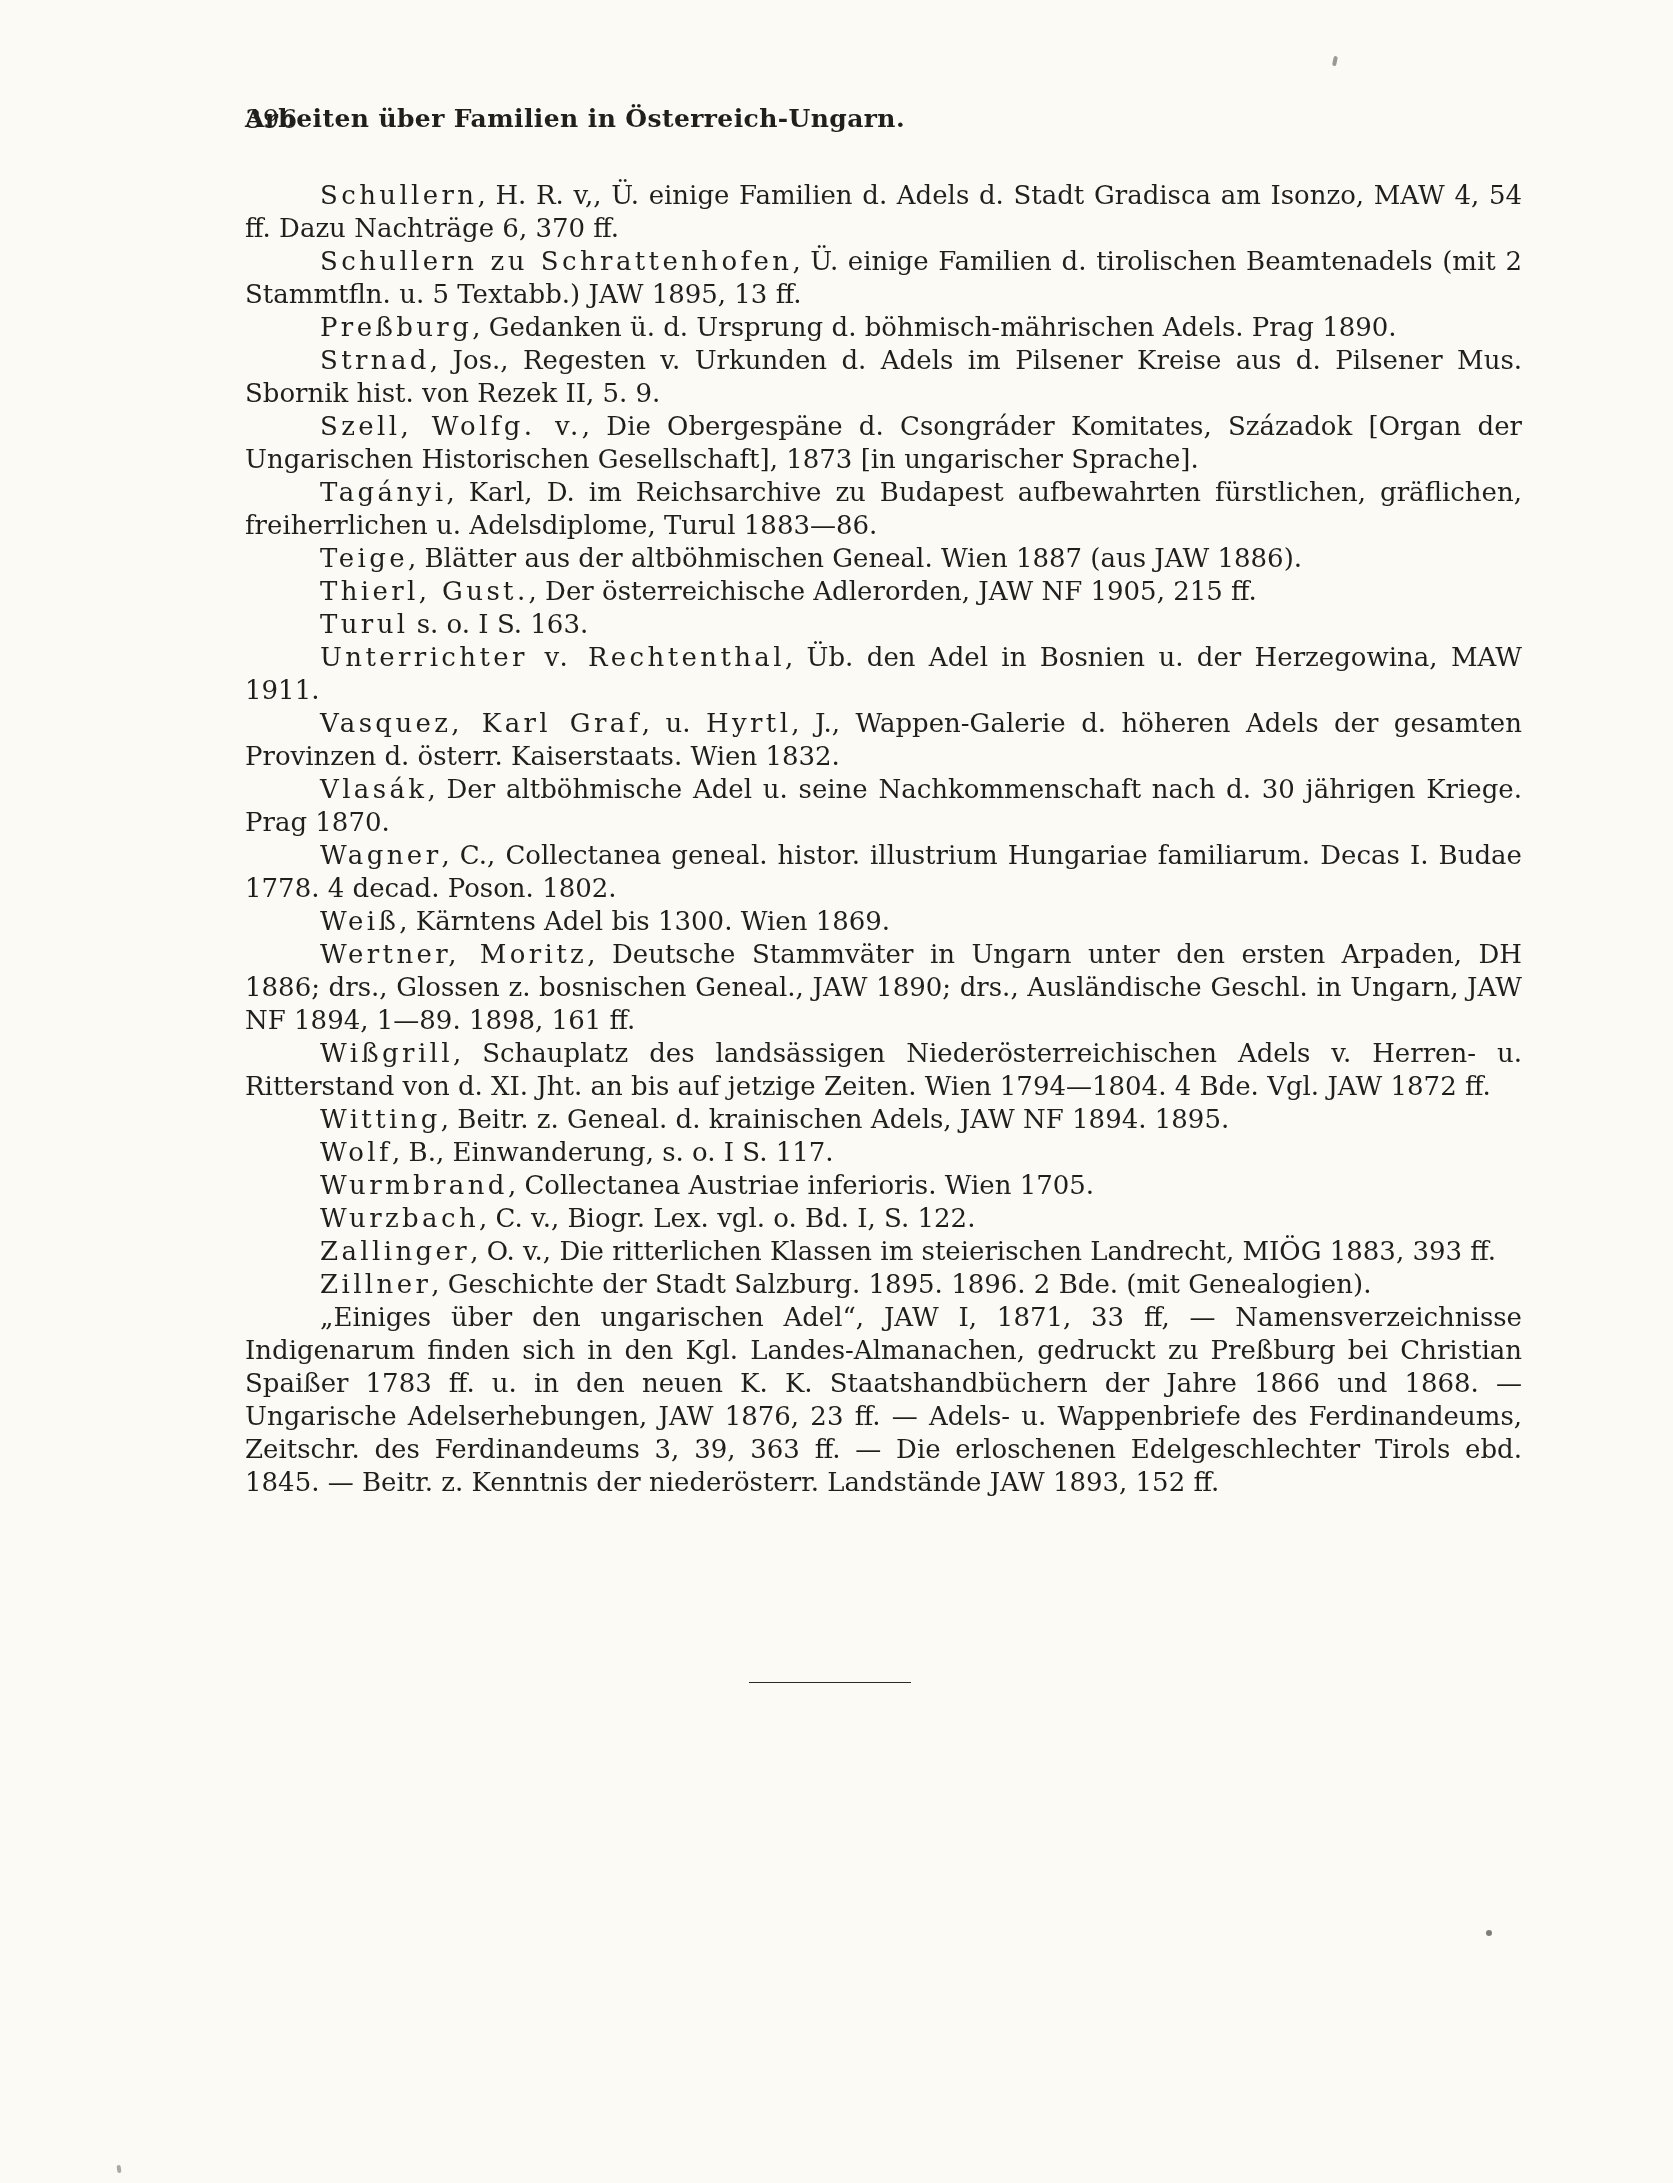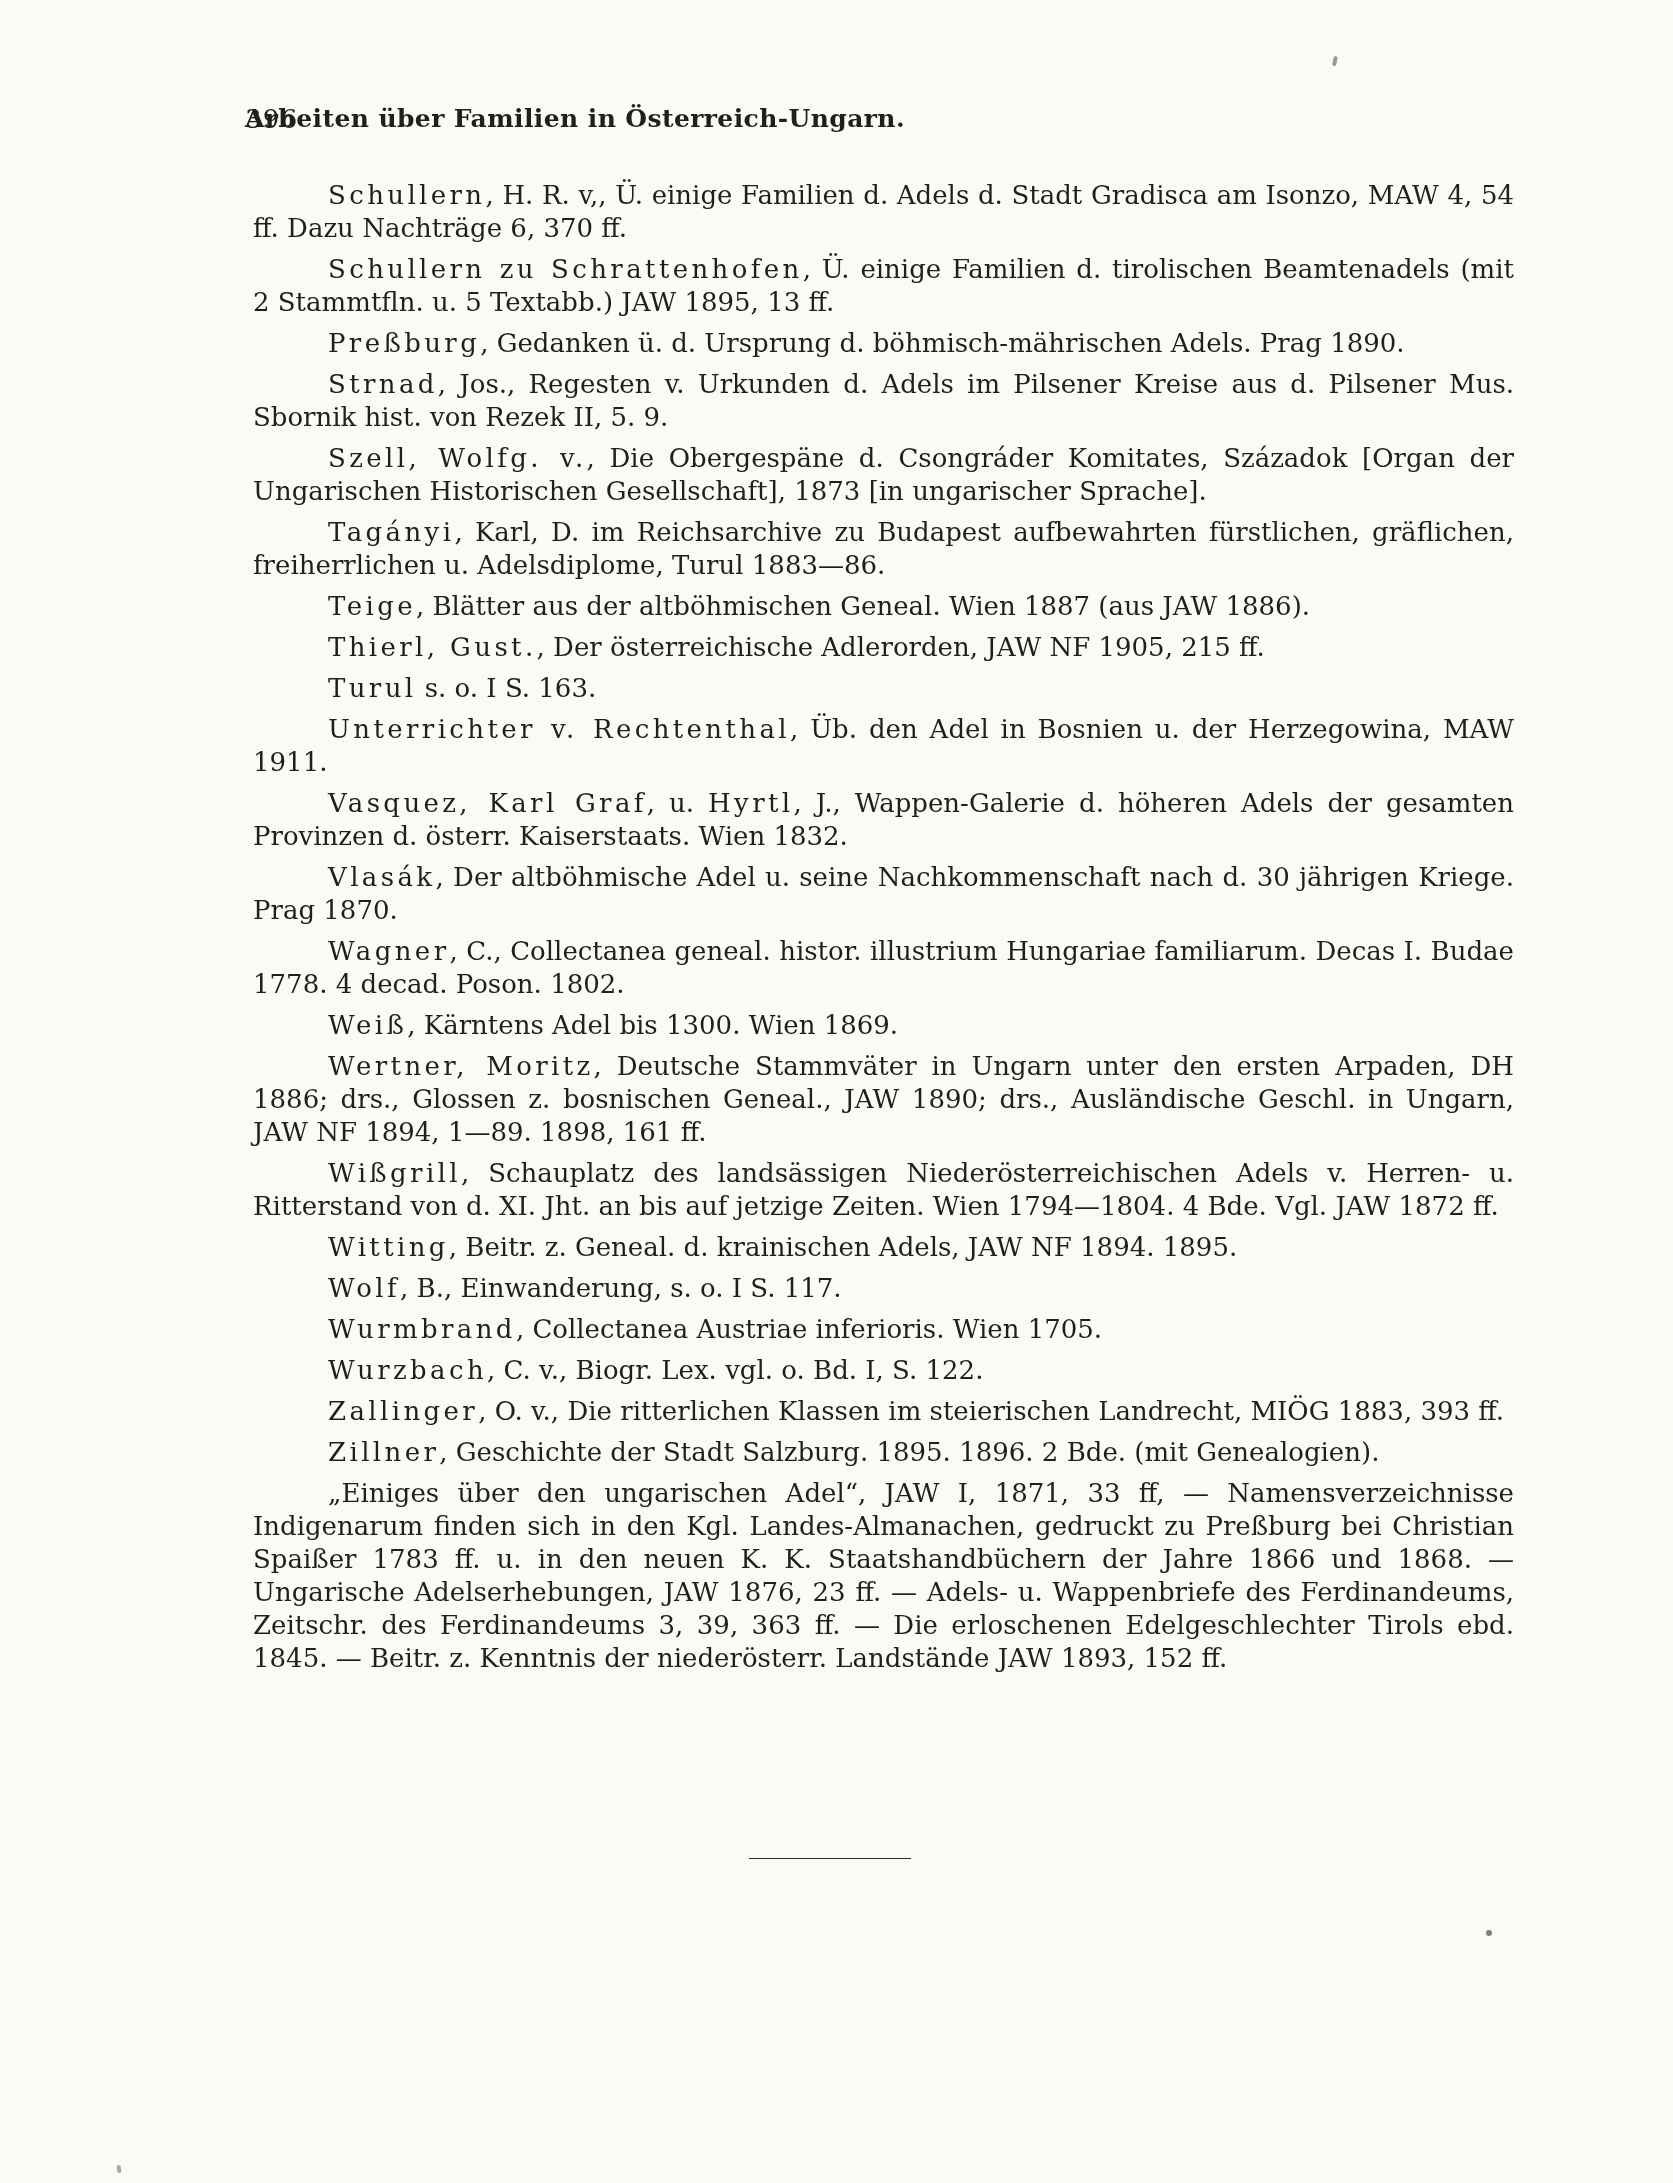--- a/index.html
+++ b/index.html
@@ -45,21 +45,21 @@
   }
 
   .text-block {
     font-size: 26px;
     line-height: 33px;
     text-align: justify;
   }
 
   .entry {
     text-indent: 75px;
-    margin: 8px;
+    margin: 0;
   }
 
   .spaced {
     letter-spacing: 0.13em;
   }
 
   .divider {
     width: 162px;
     border-top: 1.7px solid #2b2a27;
     margin: 183px 0 0 504px;

